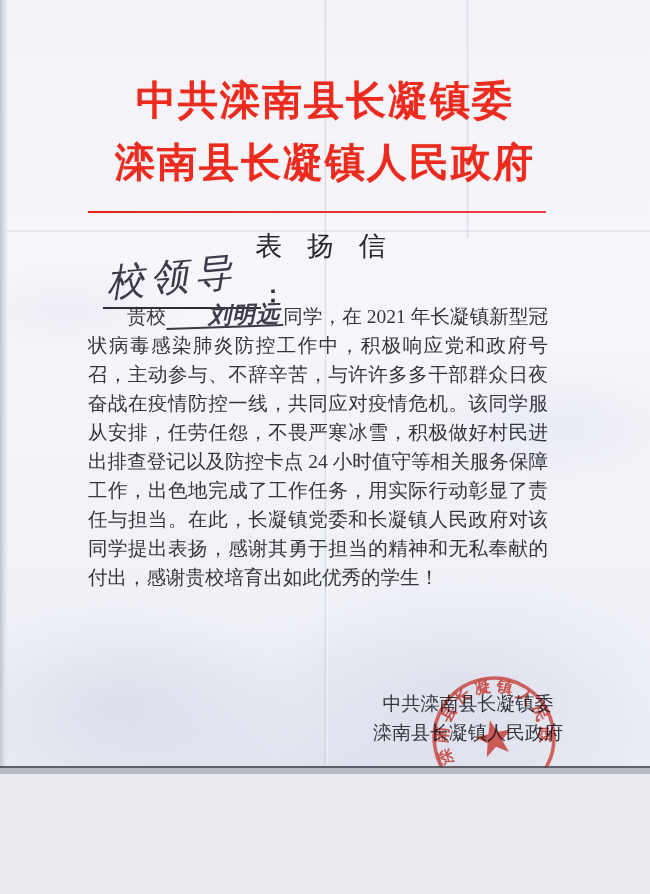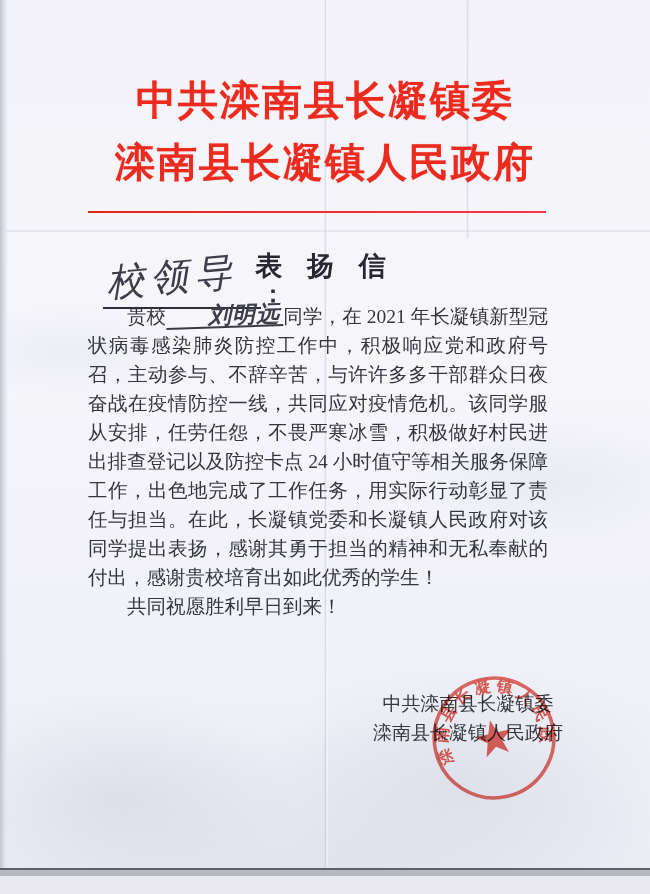--- a/index.html
+++ b/index.html
@@ -1,17 +1,17 @@
 <!DOCTYPE html>
 <html><head>
 <meta charset="utf-8">
 <style>
   html,body { margin:0; padding:0; background:#e9e9ef; }
   .page {
-    position:relative; width:650px; height:876px; overflow:hidden;
+    position:relative; width:650px; height:774px; overflow:hidden;
     background: linear-gradient(180deg, #f2f2f8 0%, #f6f6fb 38%, #f1f2f8 70%, #edeff6 100%);
     font-family:"Liberation Serif","DejaVu Serif",serif;
   }
   
   .edge-left { position:absolute; left:0; top:0; bottom:0; width:8px;
     background:linear-gradient(to right,#c3c5ce,#e2e3ec 60%,rgba(226,227,236,0)); }
   .edge-bottom { position:absolute; left:0; right:0; bottom:0; height:8px;
     background:linear-gradient(to bottom, rgba(80,82,90,.9) 0 2px, #b6b9c2 2px 100%); }
   
   .crease-v { position:absolute; top:0; bottom:8px; left:324px; width:4px;
@@ -27,22 +27,22 @@
       radial-gradient(ellipse 200px 90px at 85% 55%, rgba(210,213,228,.30), transparent 70%),
       radial-gradient(ellipse 180px 70px at 10% 40%, rgba(210,213,228,.25), transparent 70%);
   }
   
   .letterhead { position:absolute; top:70px; left:0; width:100%; text-align:center;
     font-weight:bold; font-size:40px; line-height:62px; letter-spacing:2px; color:#ec2a1d;
     text-shadow:0 0 1px rgba(236,42,29,.4); }
   .red-rule { position:absolute; top:211px; left:88px; width:458px; height:2px;
     background:linear-gradient(to right,#e0241c,#f23a50); }
   
-  .doc-title { position:absolute; top:248px; left:0; width:100%; text-align:center;
-    font-size:27px; font-weight:bold; letter-spacing:9px; color:#27272e; }
+  .doc-title { position:absolute; top:228px; left:0; width:100%; text-align:center;
+    font-size:27px; font-weight:normal; letter-spacing:9px; color:#27272e; }
   
   .salutation-hand { position:absolute; left:106px; top:258px; font-size:38px; line-height:1;
     font-style:italic; color:#3d3d49; transform:rotate(-5deg); letter-spacing:6px; }
   .salutation-line { position:absolute; left:103px; top:307px; width:158px; height:2px; background:#2f2f38; }
   .salutation-colon { position:absolute; left:261px; top:278px; font-size:24px; font-weight:bold; color:#2f2f38; }
   
   .body-text { position:absolute; left:88px; top:302px; width:460px;
     font-size:19.5px; line-height:29px; color:#35363c; text-align:justify; }
   .body-text p { margin:0; text-indent:2em; }
   .handwritten-name { display:inline-block; font-style:italic; font-weight:600; font-size:23px;
@@ -72,21 +72,20 @@
   <div class="red-rule"></div>
 
   <div class="doc-title">表 扬 信</div>
 
   <div class="salutation-hand">校领导</div>
   <div class="salutation-line"></div>
   <div class="salutation-colon">：</div>
 
   <div class="body-text">
     <p><span>贵校</span><span class="handwritten-name">刘明远</span><span>同学，在 2021 年长凝镇新型冠状病毒感染肺炎防控工作中，积极响应党和政府号召，主动参与、不辞辛苦，与许许多多干部群众日夜奋战在疫情防控一线，共同应对疫情危机。该同学服从安排，任劳任怨，不畏严寒冰雪，积极做好村民进出排查登记以及防控卡点 24 小时值守等相关服务保障工作，出色地完成了工作任务，用实际行动彰显了责任与担当。在此，长凝镇党委和长凝镇人民政府对该同学提出表扬，感谢其勇于担当的精神和无私奉献的付出，感谢贵校培育出如此优秀的学生！</span></p>
-    <p>共同祝愿胜利早日到来！</p>
   </div>
 
   <div class="signature">
     <div>中共滦南县长凝镇委</div>
     <div>滦南县长凝镇人民政府</div>
   </div>
 
   <svg class="seal" viewBox="0 0 200 200">
     <defs>
       <path id="sealArc" d="M 32.4,124.6 A 72,72 0 1 1 167.6,124.6" fill="none"></path>

